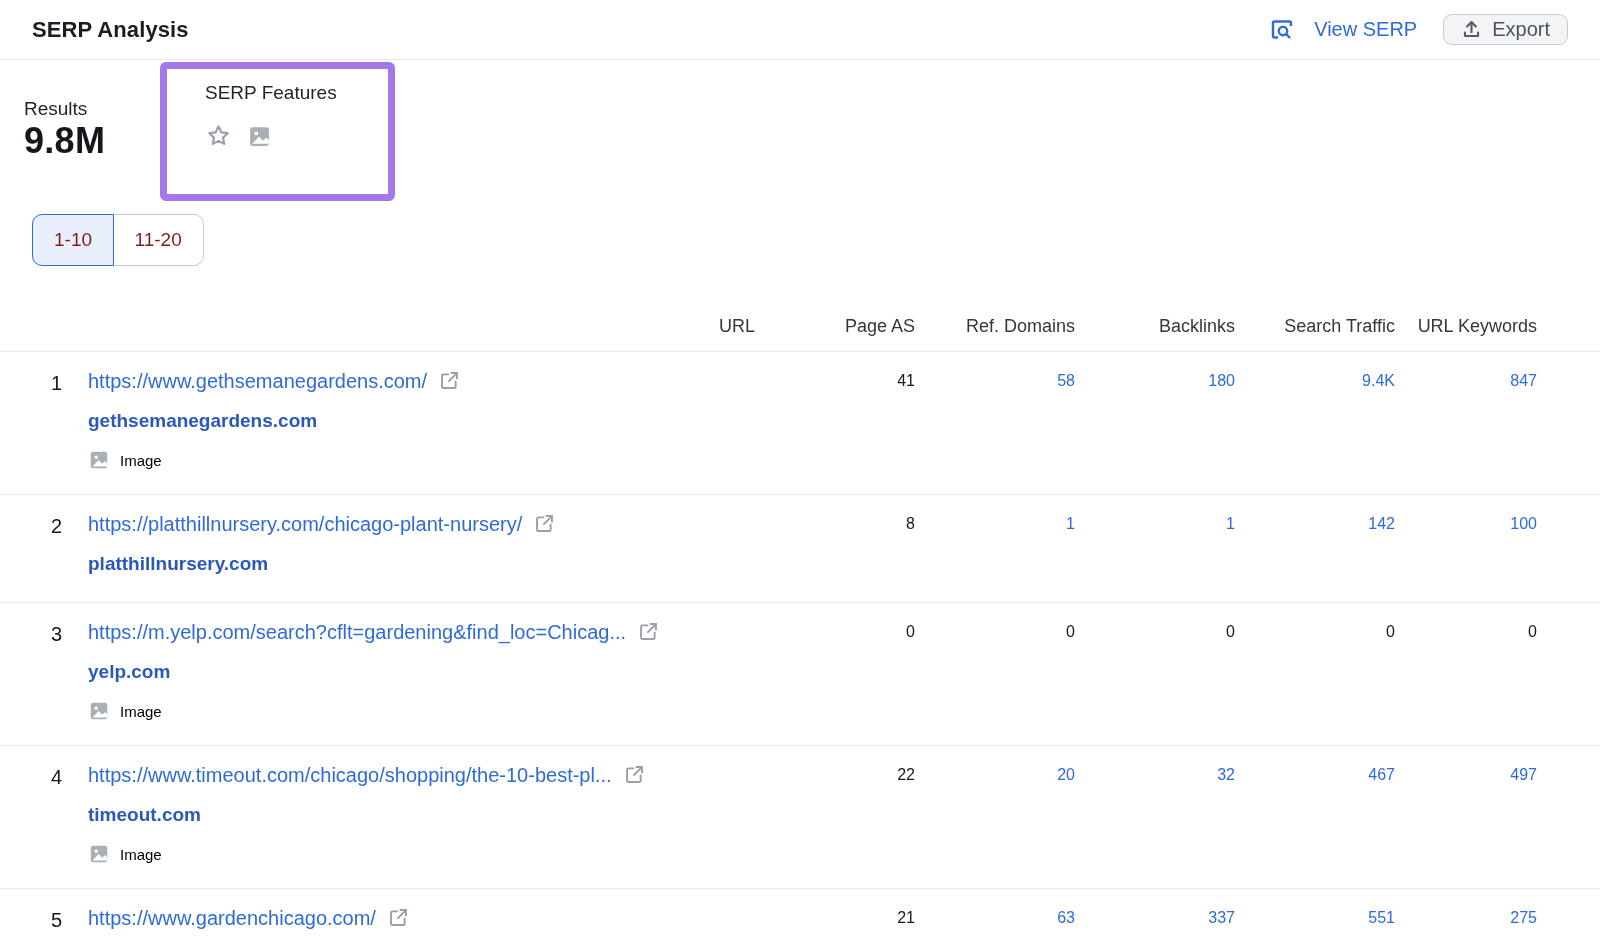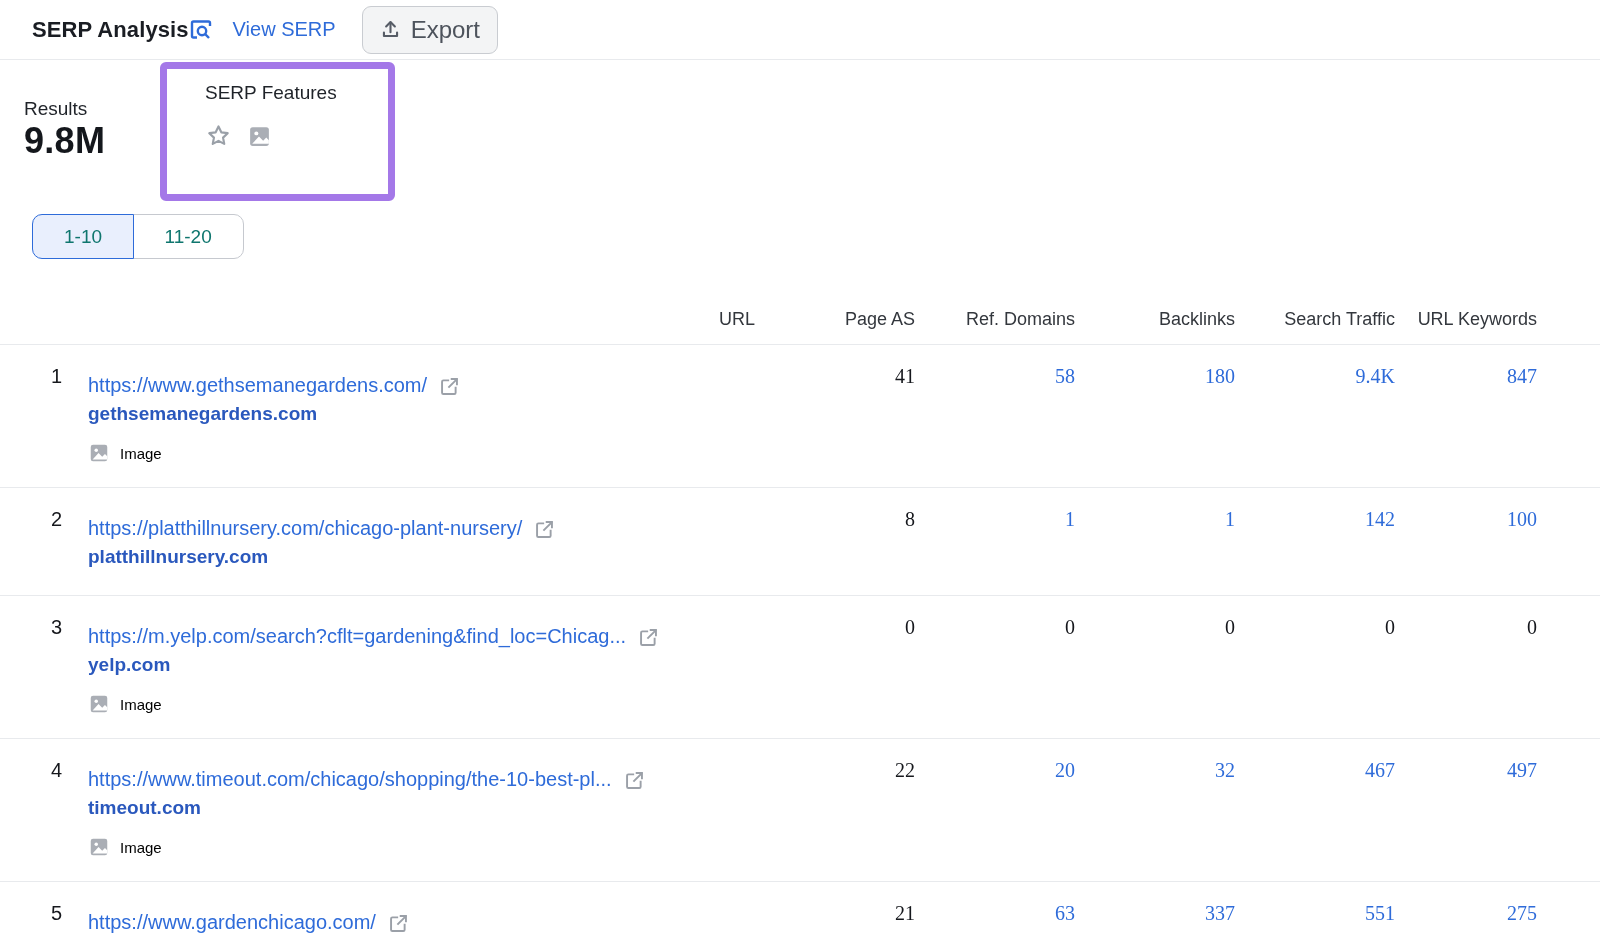--- a/index.html
+++ b/index.html
@@ -16,36 +16,37 @@
     --selected-tab-bg: #e9effd;
     --divider: #e8eaed;
   }
 
   
   .topbar {
     height: 60px;
     padding: 0 32px;
     display: flex;
     align-items: center;
+    justify-content: space-between;
     border-bottom: 1px solid var(--divider);
   }
   .page-title { font-size: 22px; font-weight: 700; color: #1a1d23; letter-spacing: 0.1px; }
   .topbar-actions { display: flex; align-items: center; gap: 26px; }
   .view-serp {
     display: flex; align-items: center; gap: 20px;
     color: var(--link-blue); font-size: 20px; cursor: pointer; text-decoration: none;
   }
   .view-serp svg { display: block; }
   .export-btn {
     display: flex; align-items: center; gap: 10px;
-    height: 48px; padding: 0 17px;
+    height: 31px; padding: 0 17px;
     background: #f3f4f5;
     border: 1px solid #c9ccd1;
     border-radius: 9px;
-    font-size: 24px; color: #4d535c;
+    font-size: 20px; color: #4d535c;
     font-family: inherit;
     cursor: pointer;
   }
 
   
   .stats { position: relative; height: 150px; }
   .stat-results { position: absolute; left: 24px; top: 38px; }
   .stat-label { font-size: 19px; color: #1f2329; }
   .stat-value { font-size: 36px; font-weight: 700; color: #14171c; letter-spacing: 0.3px; }
   .stat-serp-features { position: absolute; left: 205px; top: 22px; }
@@ -56,22 +57,22 @@
     left: 160px; top: 2px;
     width: 235px; height: 139px;
     border: 7px solid var(--highlight-purple);
     border-radius: 6px;
     pointer-events: none;
   }
 
   
   .seg-control { display: inline-flex; margin: 4px 0 0 32px; }
   .seg-btn {
-    height: 45px; padding: 0 31px;
-    font-size: 19px; color: #0f766e; font-family: inherit;
+    height: 52px; padding: 0 21px;
+    font-size: 19px; color: #7f1d1d; font-family: inherit;
     background: #fff; border: 1.5px solid #c6c9cf;
     cursor: pointer;
   }
   .seg-btn.selected {
     background: var(--selected-tab-bg);
     border-color: var(--link-blue);
     border-radius: 10px 0 0 10px;
     position: relative; z-index: 1;
   }
   .seg-btn.right { border-radius: 0 10px 10px 0; margin-left: -1.5px; }
@@ -83,24 +84,24 @@
     grid-template-columns: 30px 1fr 160px 160px 160px 160px 173px;
     padding: 0 32px;
   }
   .thead { border-bottom: 1px solid var(--divider); padding-bottom: 14px; padding-top: 14px; }
   .th { font-size: 18px; color: #33373d; text-align: right; }
   .th.num, .cell.num { text-align: right; }
   .th.url-h { padding-left: 26px; }
   .num-last { padding-right: 31px; }
   .trow { border-bottom: 1px solid var(--divider); padding-top: 18px; padding-bottom: 21px; }
   .cell.rank { text-align: right; font-size: 20px; color: #16181d; padding-top: 2px; }
-  .cell.num { font-size: 20px; color: #16181d; padding-top: 2px; font-family: Liberation Serif, serif; }
+  .cell.num { font-size: 16px; color: #16181d; padding-top: 2px; }
   .cell.num.metric-link { color: var(--link-blue); cursor: pointer; }
   .urlcell { padding-left: 26px; }
-  .url-line { display: flex; align-items: flex-end; gap: 12px; height: 34px; }
+  .url-line { display: flex; align-items: flex-start; gap: 12px; height: 34px; }
   .url-link { font-size: 20px; color: var(--link-blue); text-decoration: none; cursor: pointer; }
   .ext-icon { display: flex; cursor: pointer; }
   .domain-line { height: 34px; display: flex; align-items: center; }
   .domain-link { font-size: 19px; font-weight: 700; color: var(--domain-blue); text-decoration: none; cursor: pointer; }
   .feature-line { display: flex; align-items: center; gap: 10px; margin-top: 9px; height: 26px; }
   .feature-line span.flabel { font-size: 15px; color: #000000; }
 </style>
 </head>
 <body>
 

